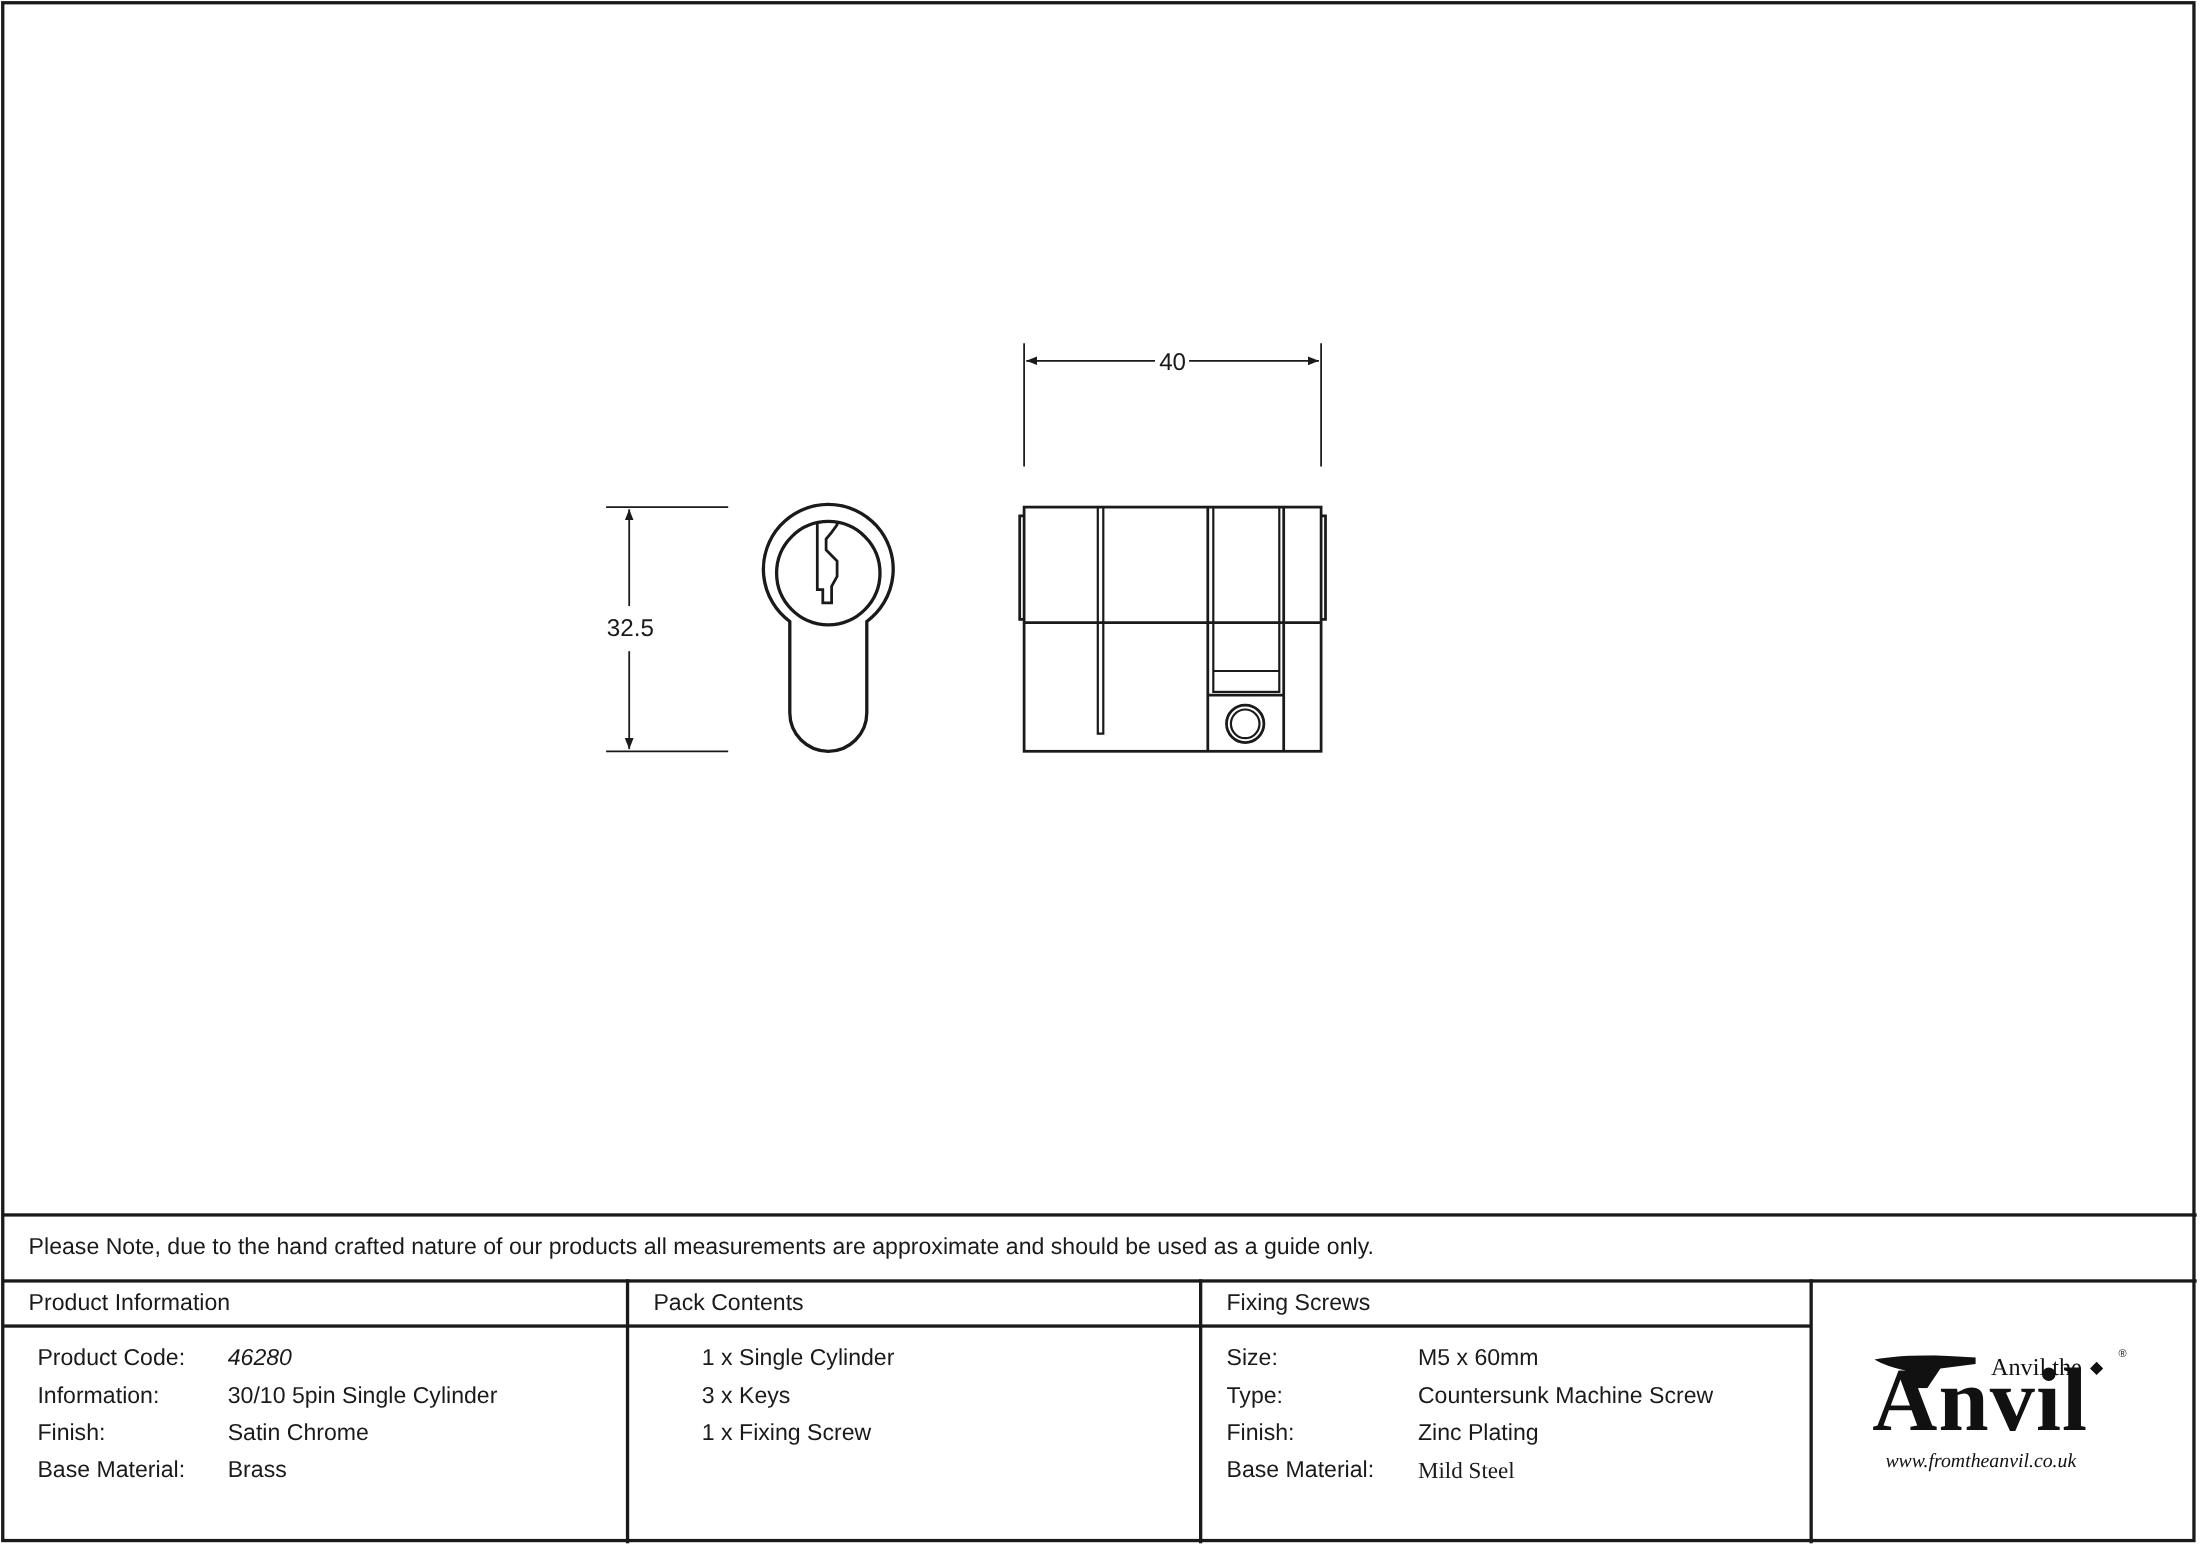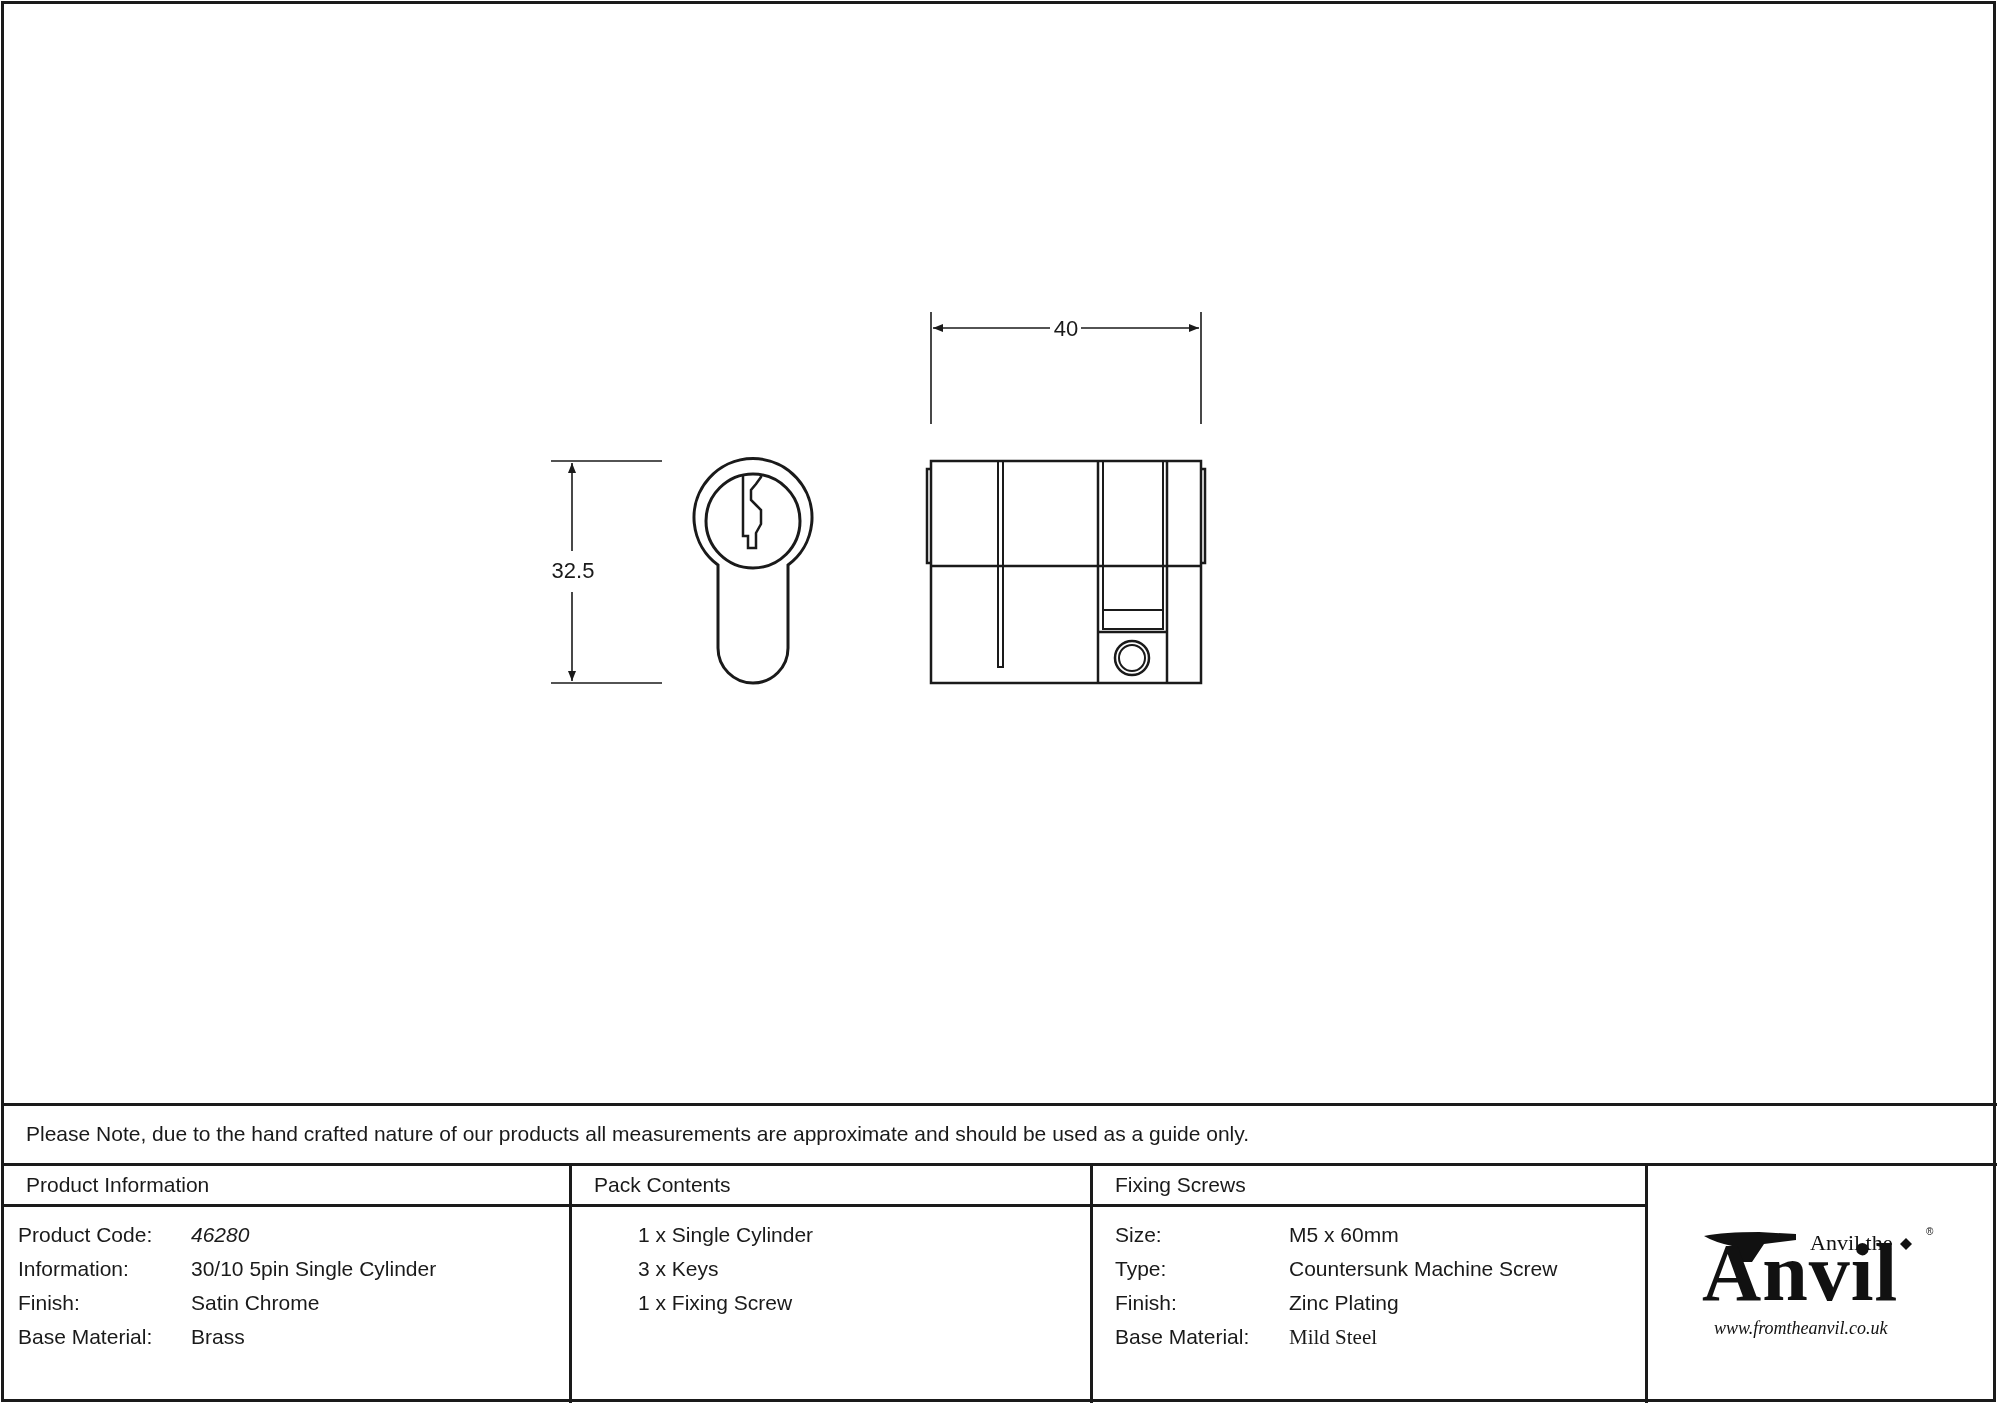--- a/index.html
+++ b/index.html
@@ -197,21 +197,21 @@
 <div class="vline" style="left:569px; top:1163px; height:240px;"></div>
 <div class="vline" style="left:1090px; top:1163px; height:240px;"></div>
 <div class="vline" style="left:1645px; top:1163px; height:240px;"></div>
 
 <div class="note">Please Note, due to the hand crafted nature of our products all measurements are approximate and should be used as a guide only.</div>
 
 <div class="col-header" style="left:26px;">Product Information</div>
 <div class="col-header" style="left:594px;">Pack Contents</div>
 <div class="col-header" style="left:1115px;">Fixing Screws</div>
 
-<div class="col-body" style="left:18px; width:530px;">
+<div class="col-body" style="left:34px; width:530px;">
   <div class="row">
     <span class="lbl">Product Code:</span>
     <span class="val" style="left:173px;font-style:italic;">46280</span>
   </div>
   <div class="row">
     <span class="lbl">Information:</span>
     <span class="val" style="left:173px;text-align:right;">30/10 5pin Single Cylinder</span>
   </div>
   <div class="row">
     <span class="lbl">Finish:</span>

